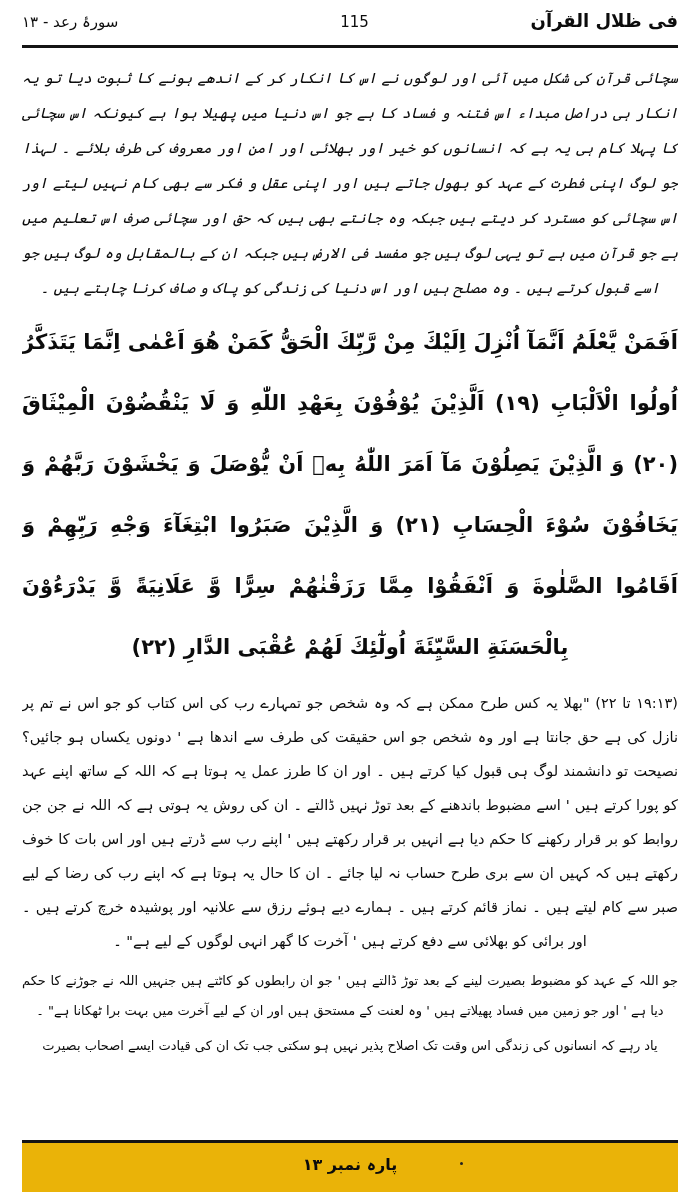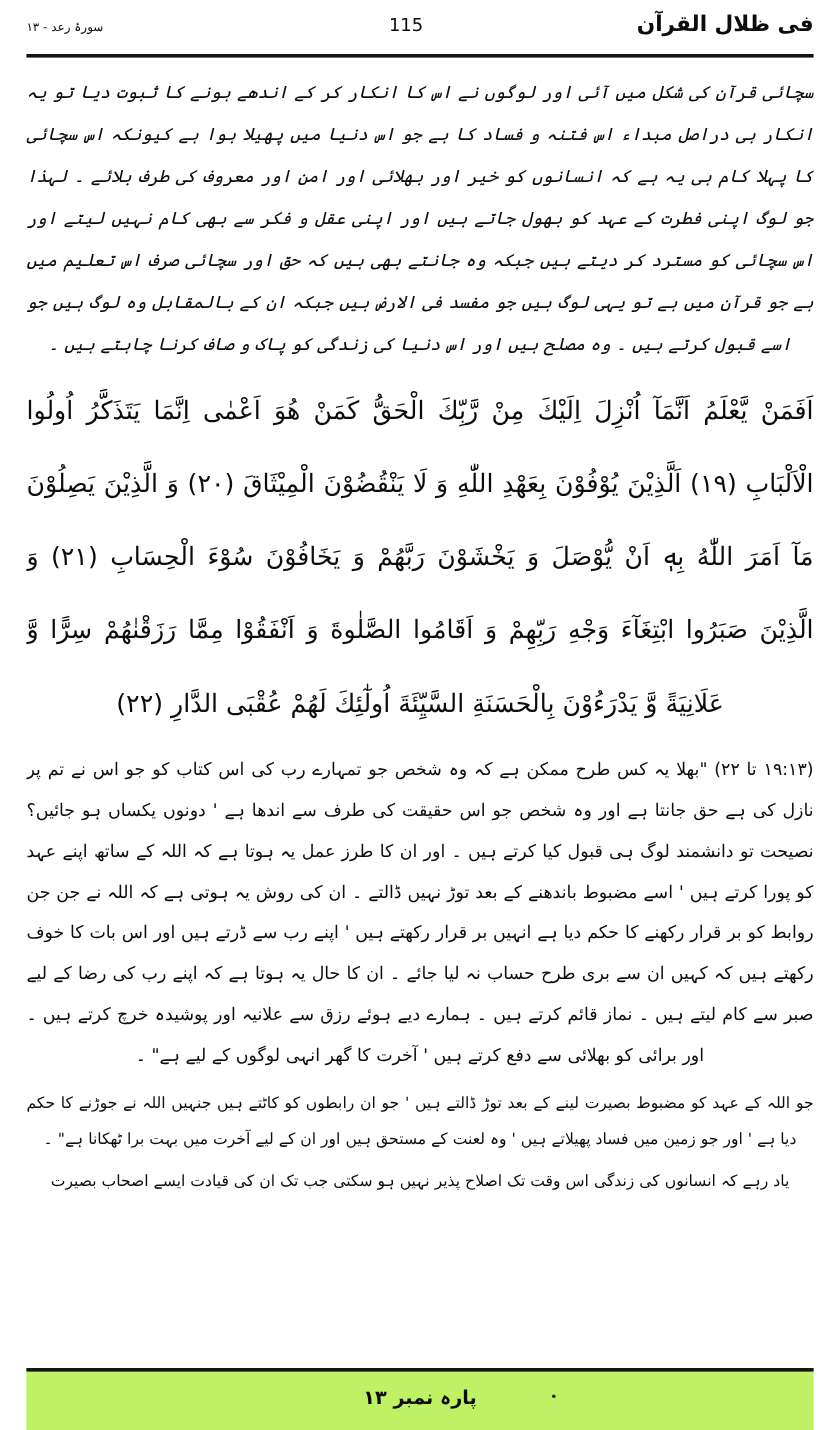--- a/index.html
+++ b/index.html
@@ -27,21 +27,21 @@
     align-items: baseline;
     padding-top: 10px;
     height: 32px;
   }
   .hdr .h-title {
     font-weight: bold;
     font-size: 18px;
     letter-spacing: 0.5px;
   }
   .hdr .h-num  { font-size: 15px; padding-left: 60px; }
-  .hdr .h-ref  { font-size: 10px; }
+  .hdr .h-ref  { font-size: 15px; }
   .rule {
     border: 0;
     border-top: 3px solid #141414;
     margin: 0;
     position: relative;
   }
   .top-rule { margin-top: 3px; }
   .top-rule::after {
     content: "";
     position: absolute;
@@ -70,21 +70,21 @@
     text-align-last: center;
   }
   .intro  { margin-top: 13px; font-style: italic; }
   .trans  { margin-top: 8px; line-height: 34px; }
   .arabic {
     font-size: 21px;
     line-height: 61px;
     text-align: justify;
     text-align-last: center;
     margin-top: 6px;
-    font-weight: normal;
+    font-weight: bold;
   }
   .arabic2 {
     line-height: 56px;
     margin-top: 2px;
     text-align-last: justify;
   }
   .arabic2 .urdu-lead { font-size: 13px; }
   .small {
     font-size: 13px;
     line-height: 30px;
@@ -94,21 +94,21 @@
     text-align: center;
     text-align-last: center;
   }
   
   .ftr {
     position: absolute;
     left: 22px;
     right: 22px;
     bottom: 0;
     height: 52px;
-    background: #bef264;
+    background: #eab308;
   }
   .ftr .f-label {
     text-align: center;
     font-weight: bold;
     font-size: 16px;
     padding-top: 12px;
   }
   .stray-dot {
     position: absolute;
     top: 22px;

